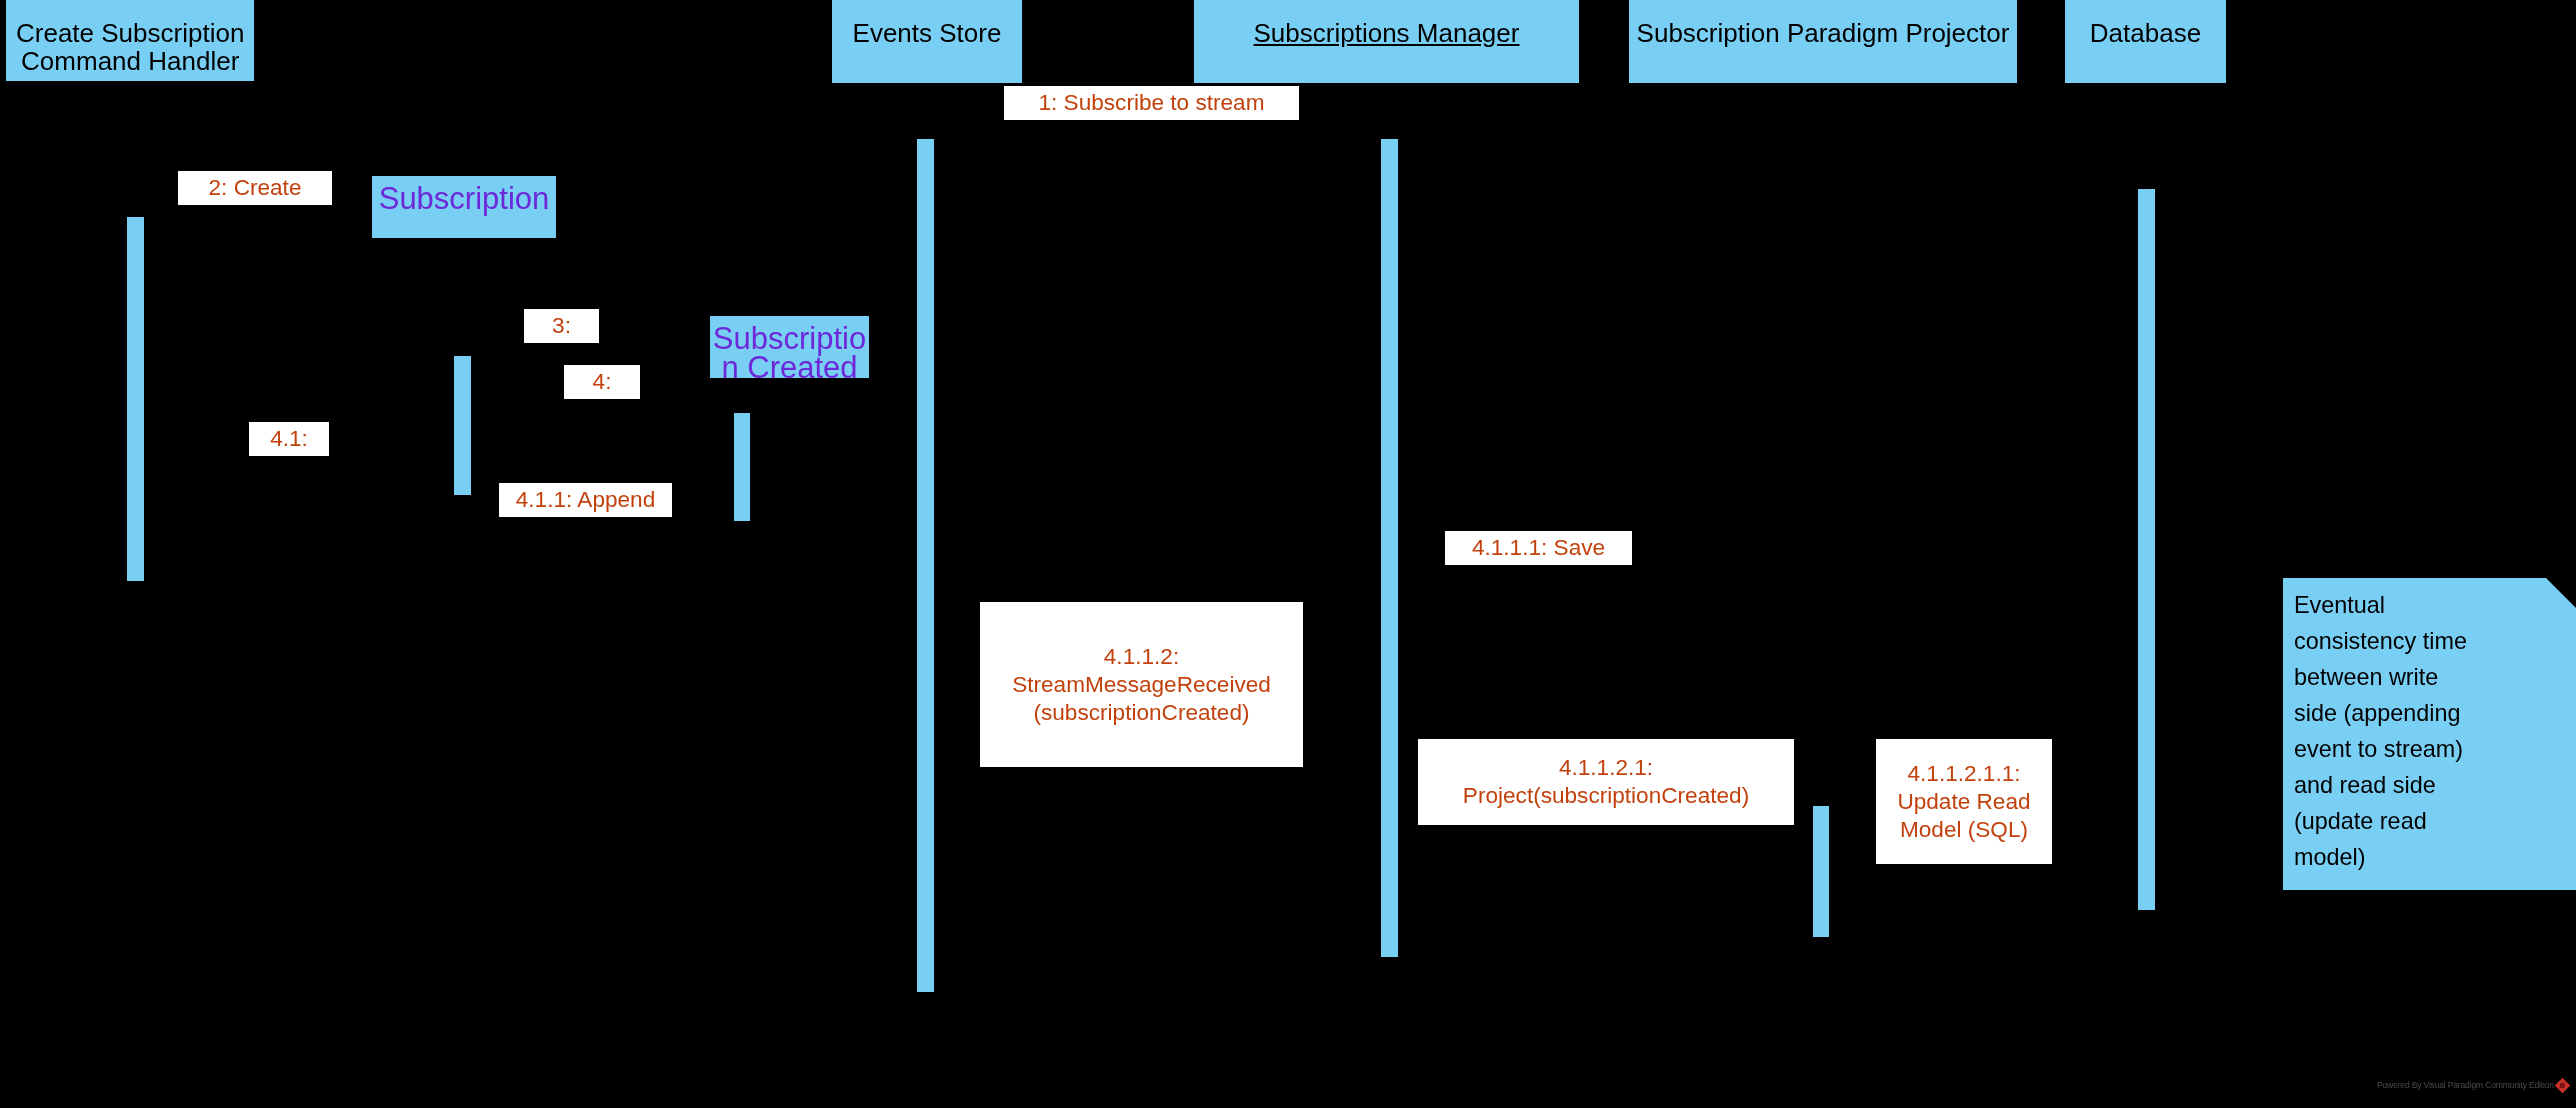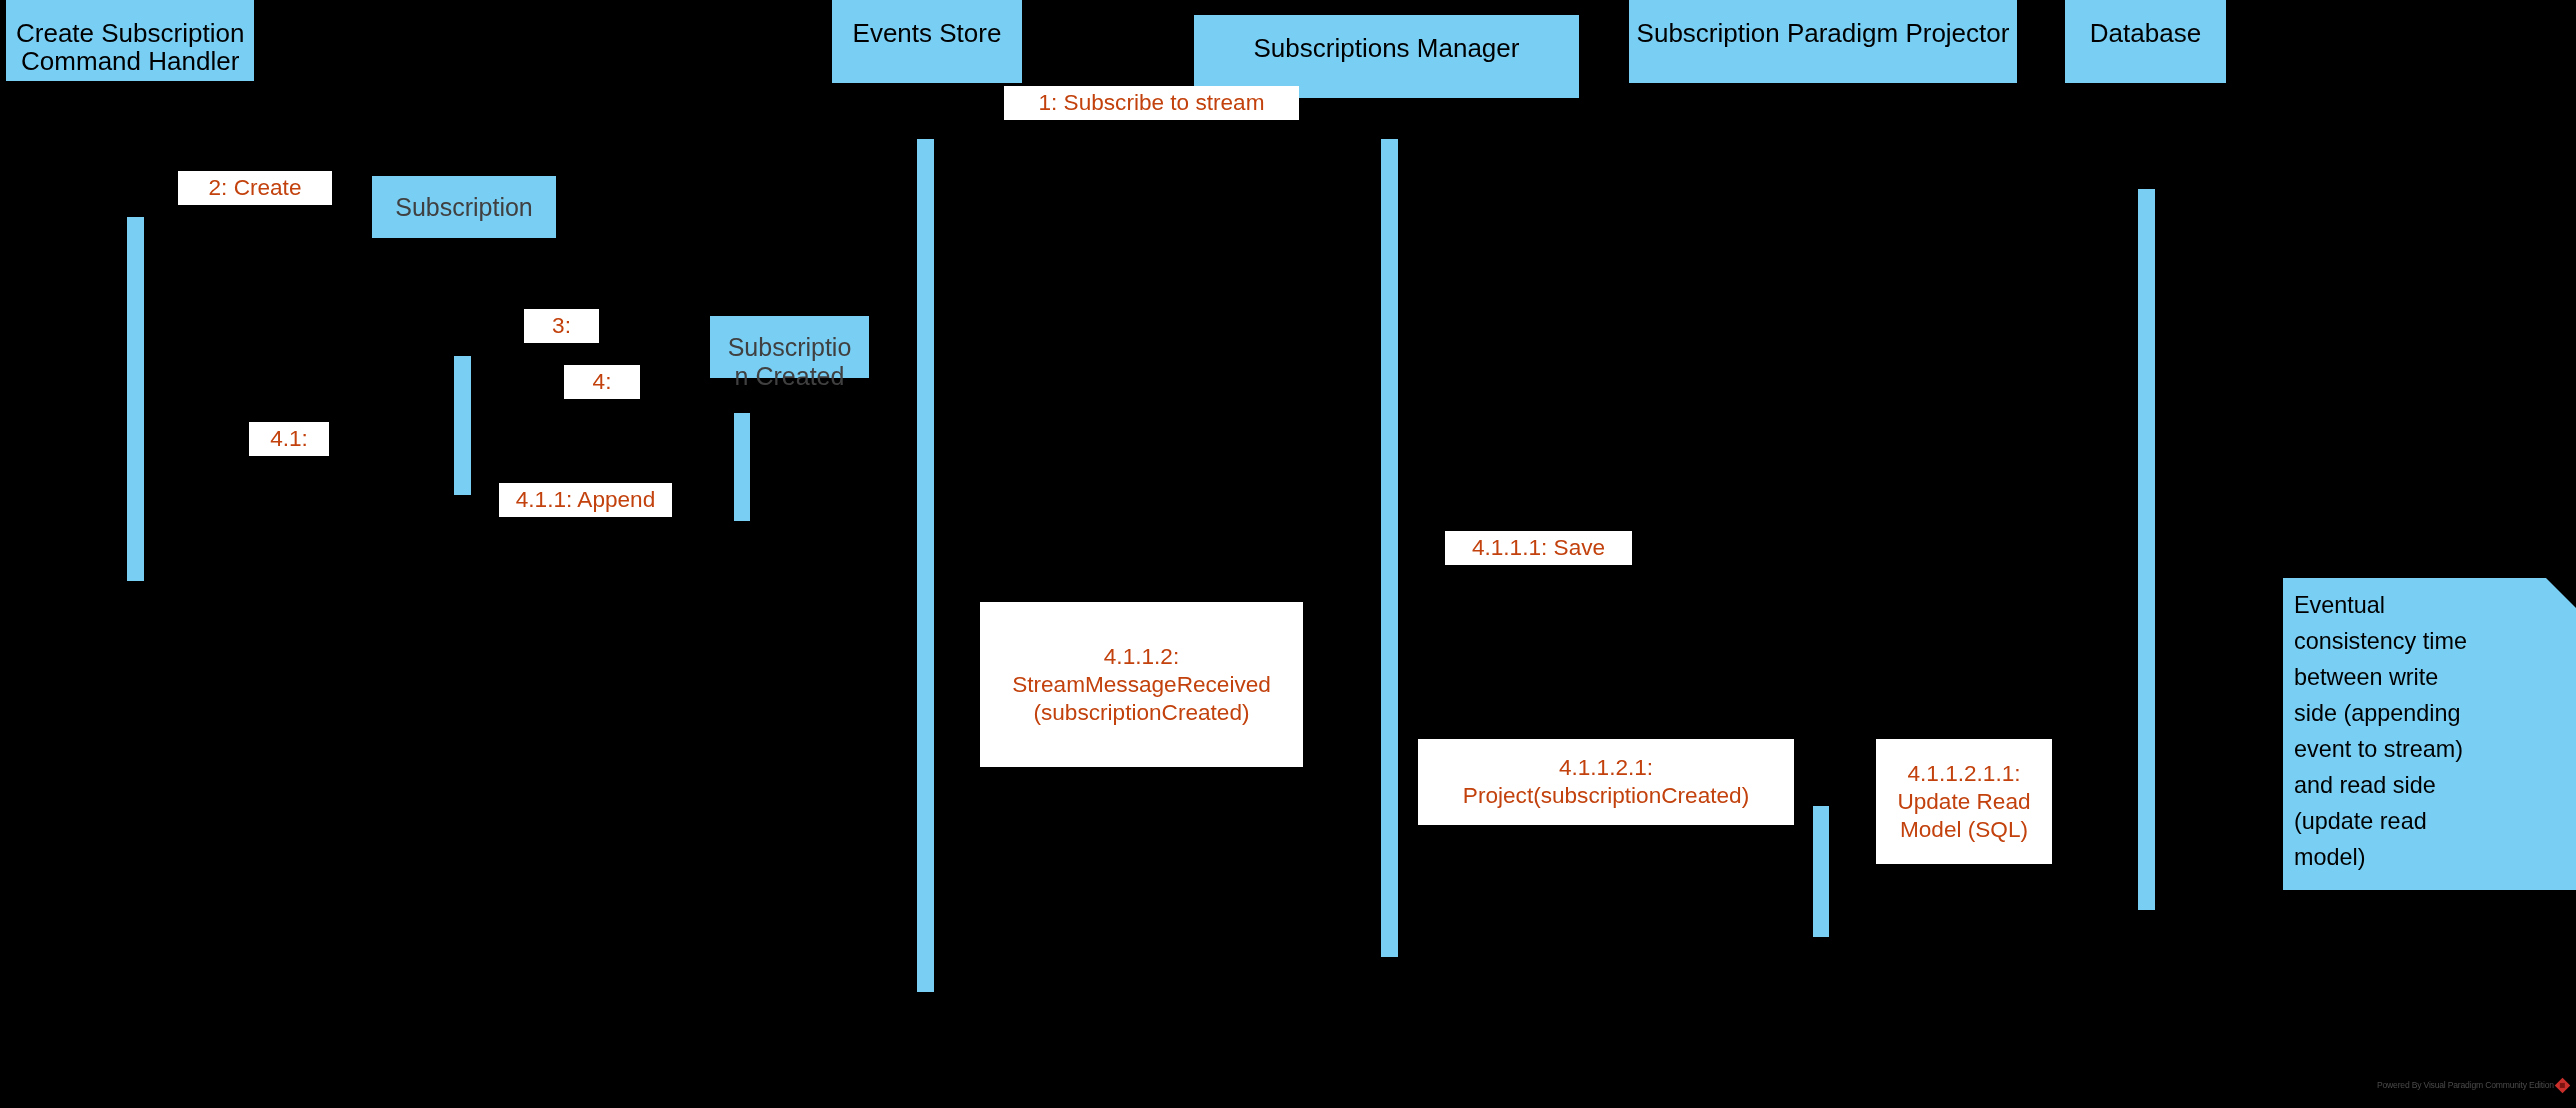--- a/index.html
+++ b/index.html
@@ -51,29 +51,29 @@
     justify-content: center;
     box-sizing: border-box;
     white-space: pre-line;
     padding: 1.6px 6.2px;
   }
 
   
   .objbox {
     position: absolute;
     background: #79CEF4;
-    color: #404040;
-    font-size: 25px;
+    color: #6d28d9;
+    font-size: 31px;
     line-height: 29px;
     text-align: center;
     display: flex;
     align-items: flex-start;
     justify-content: center;
     box-sizing: border-box;
-    padding-top: 17px;
+    padding-top: 8px;
     white-space: pre-line;
   }
 
   
   .note {
     position: absolute;
     background: #79CEF4;
     color: #000000;
     font-size: 23.4px;
     line-height: 36px;
@@ -116,21 +116,21 @@
 </head>
 <body>
 
 <div id="canvas">
 
   <div class="participant" style="left:6.2px; top:0px; width:248px; height:81px;">Create Subscription
 Command Handler</div>
 
   <div class="participant" style="left:832px; top:0px; width:190px; height:83px;">Events Store</div>
 
-  <div class="participant" style="left:1194px; top:15px; width:385px; height:83px;">Subscriptions Manager</div>
+  <div class="participant" style="left:1194px; top:0px; width:385px; height:83px;text-decoration:underline;">Subscriptions Manager</div>
 
   <div class="participant" style="left:1629px; top:0px; width:388px; height:83px;">Subscription Paradigm Projector</div>
 
   <div class="participant" style="left:2065px; top:0px; width:161px; height:83px;">Database</div>
 
   <div class="activation" style="left:127px; top:217px; width:17px; height:364px;"></div>
 
   <div class="activation" style="left:454px; top:356px; width:17px; height:139px;"></div>
 
   <div class="activation" style="left:734px; top:413px; width:16.4px; height:108px;"></div>

